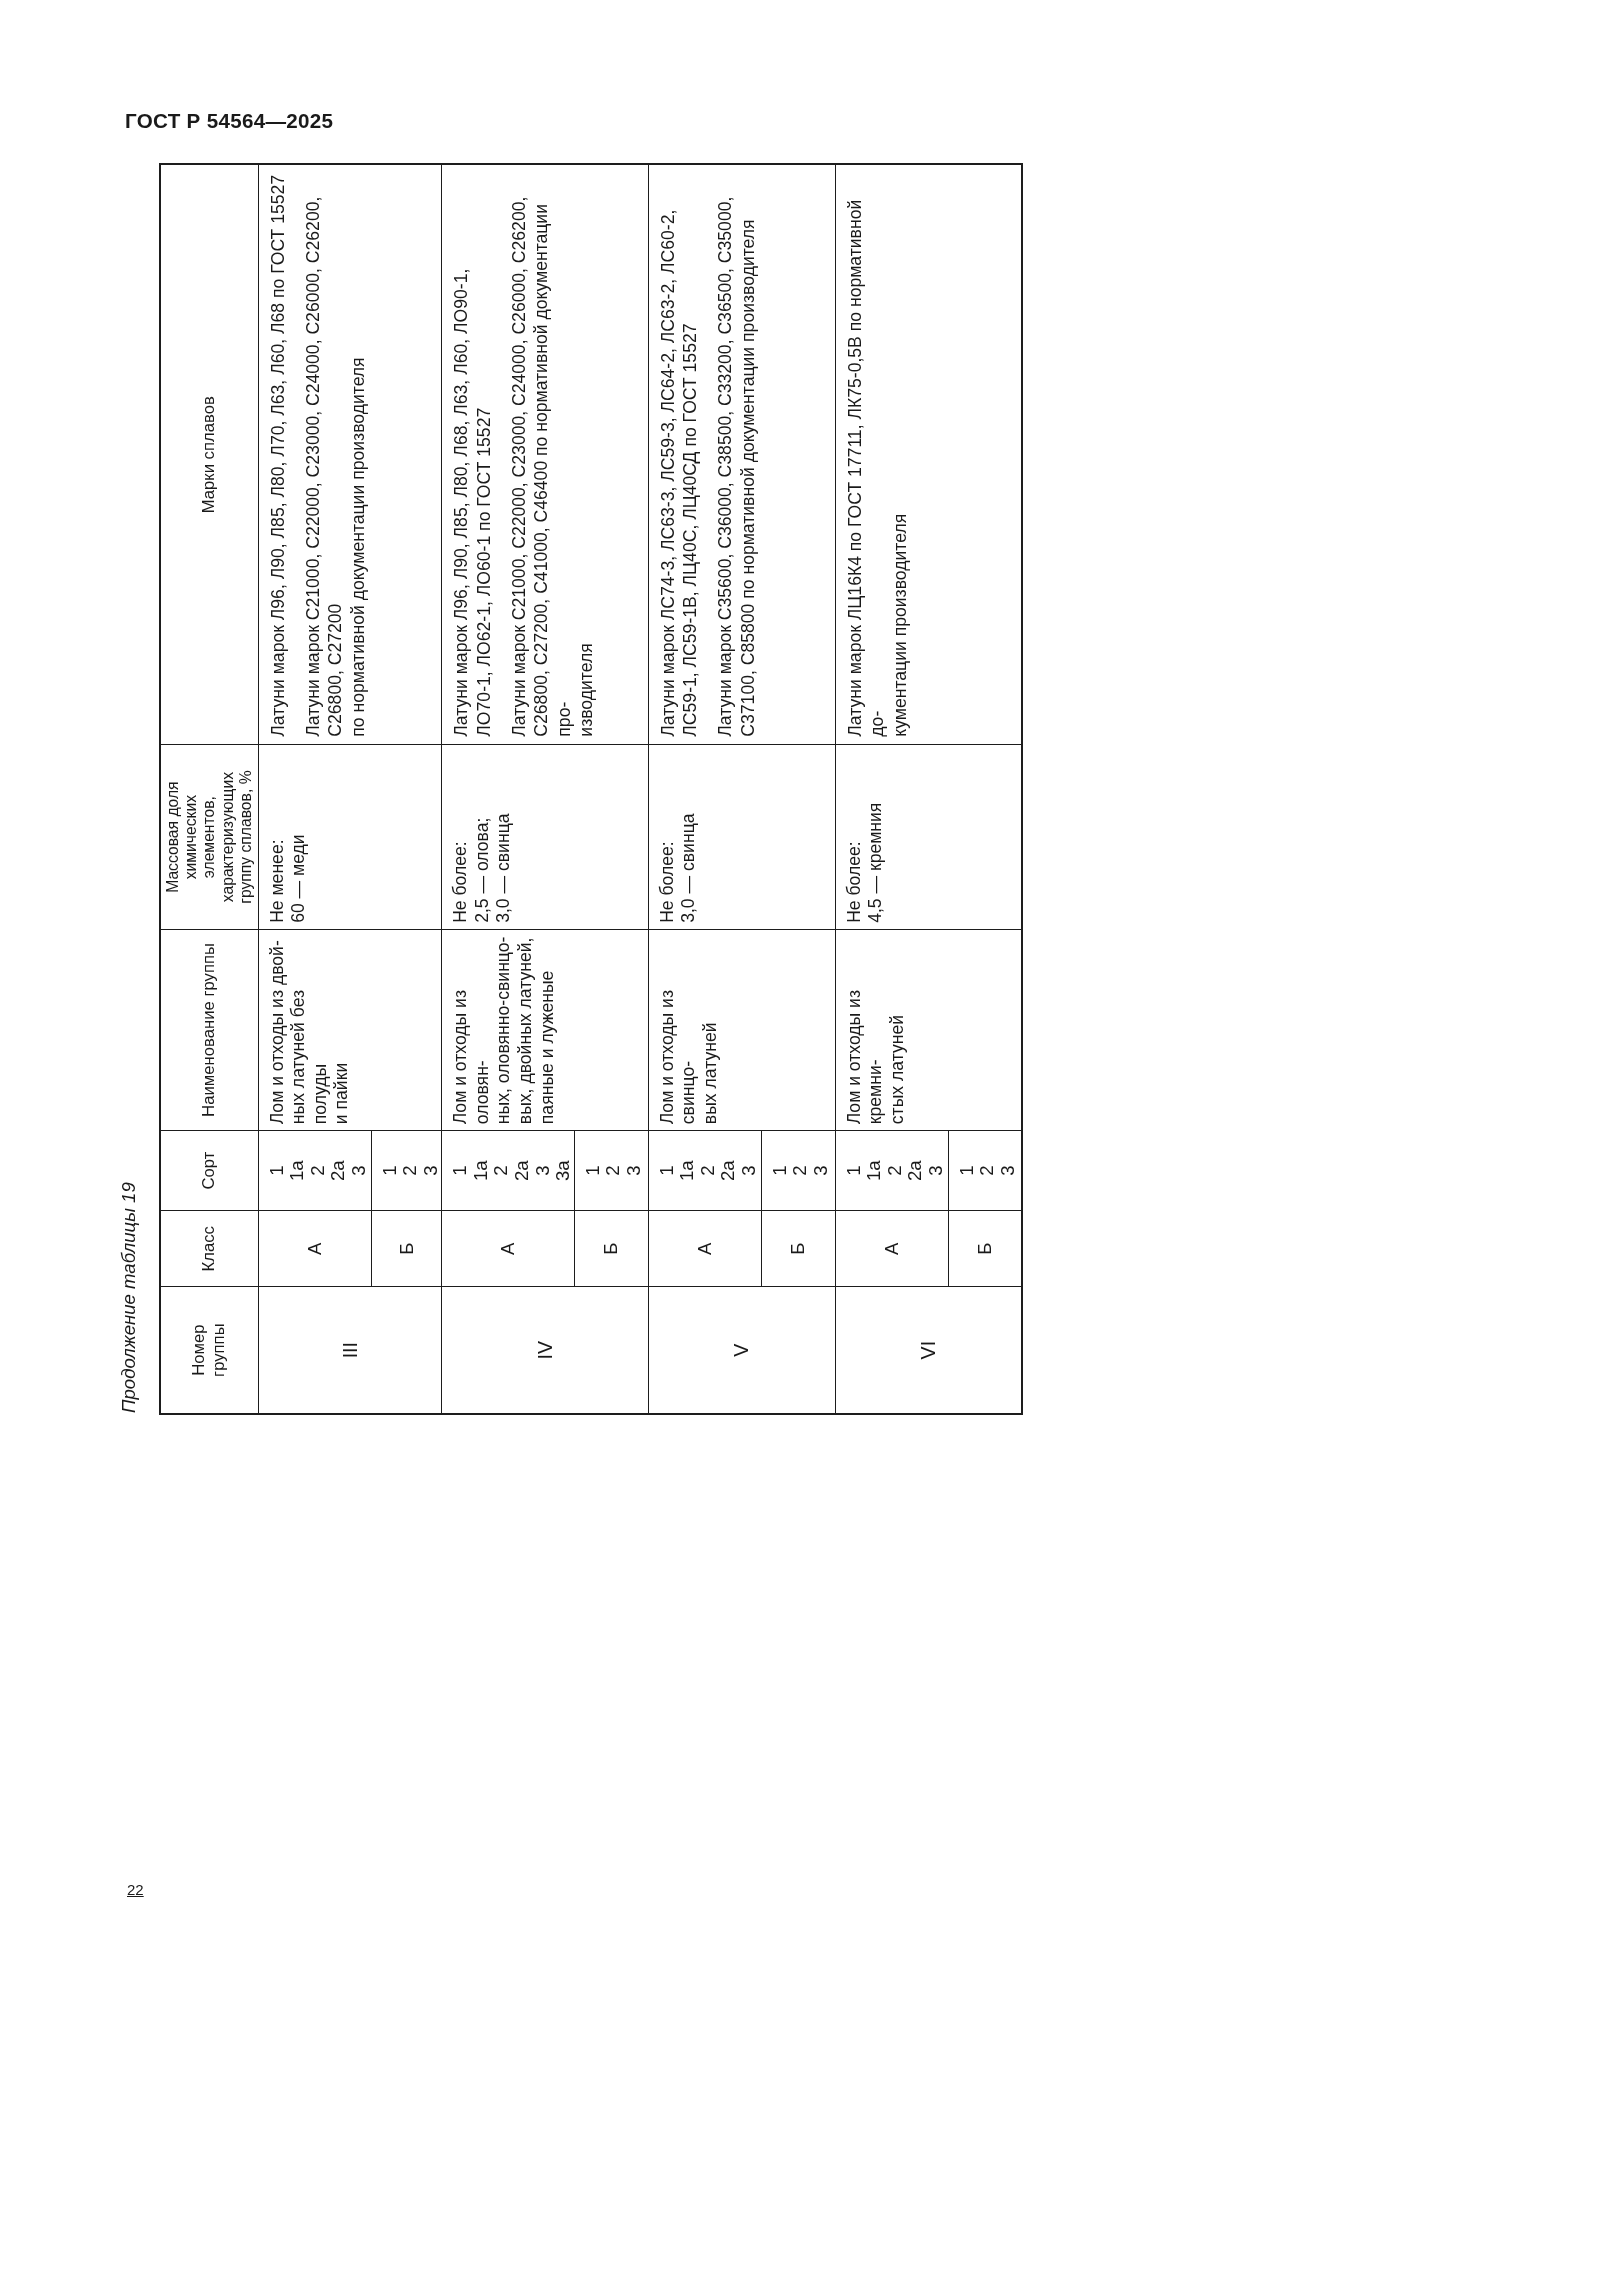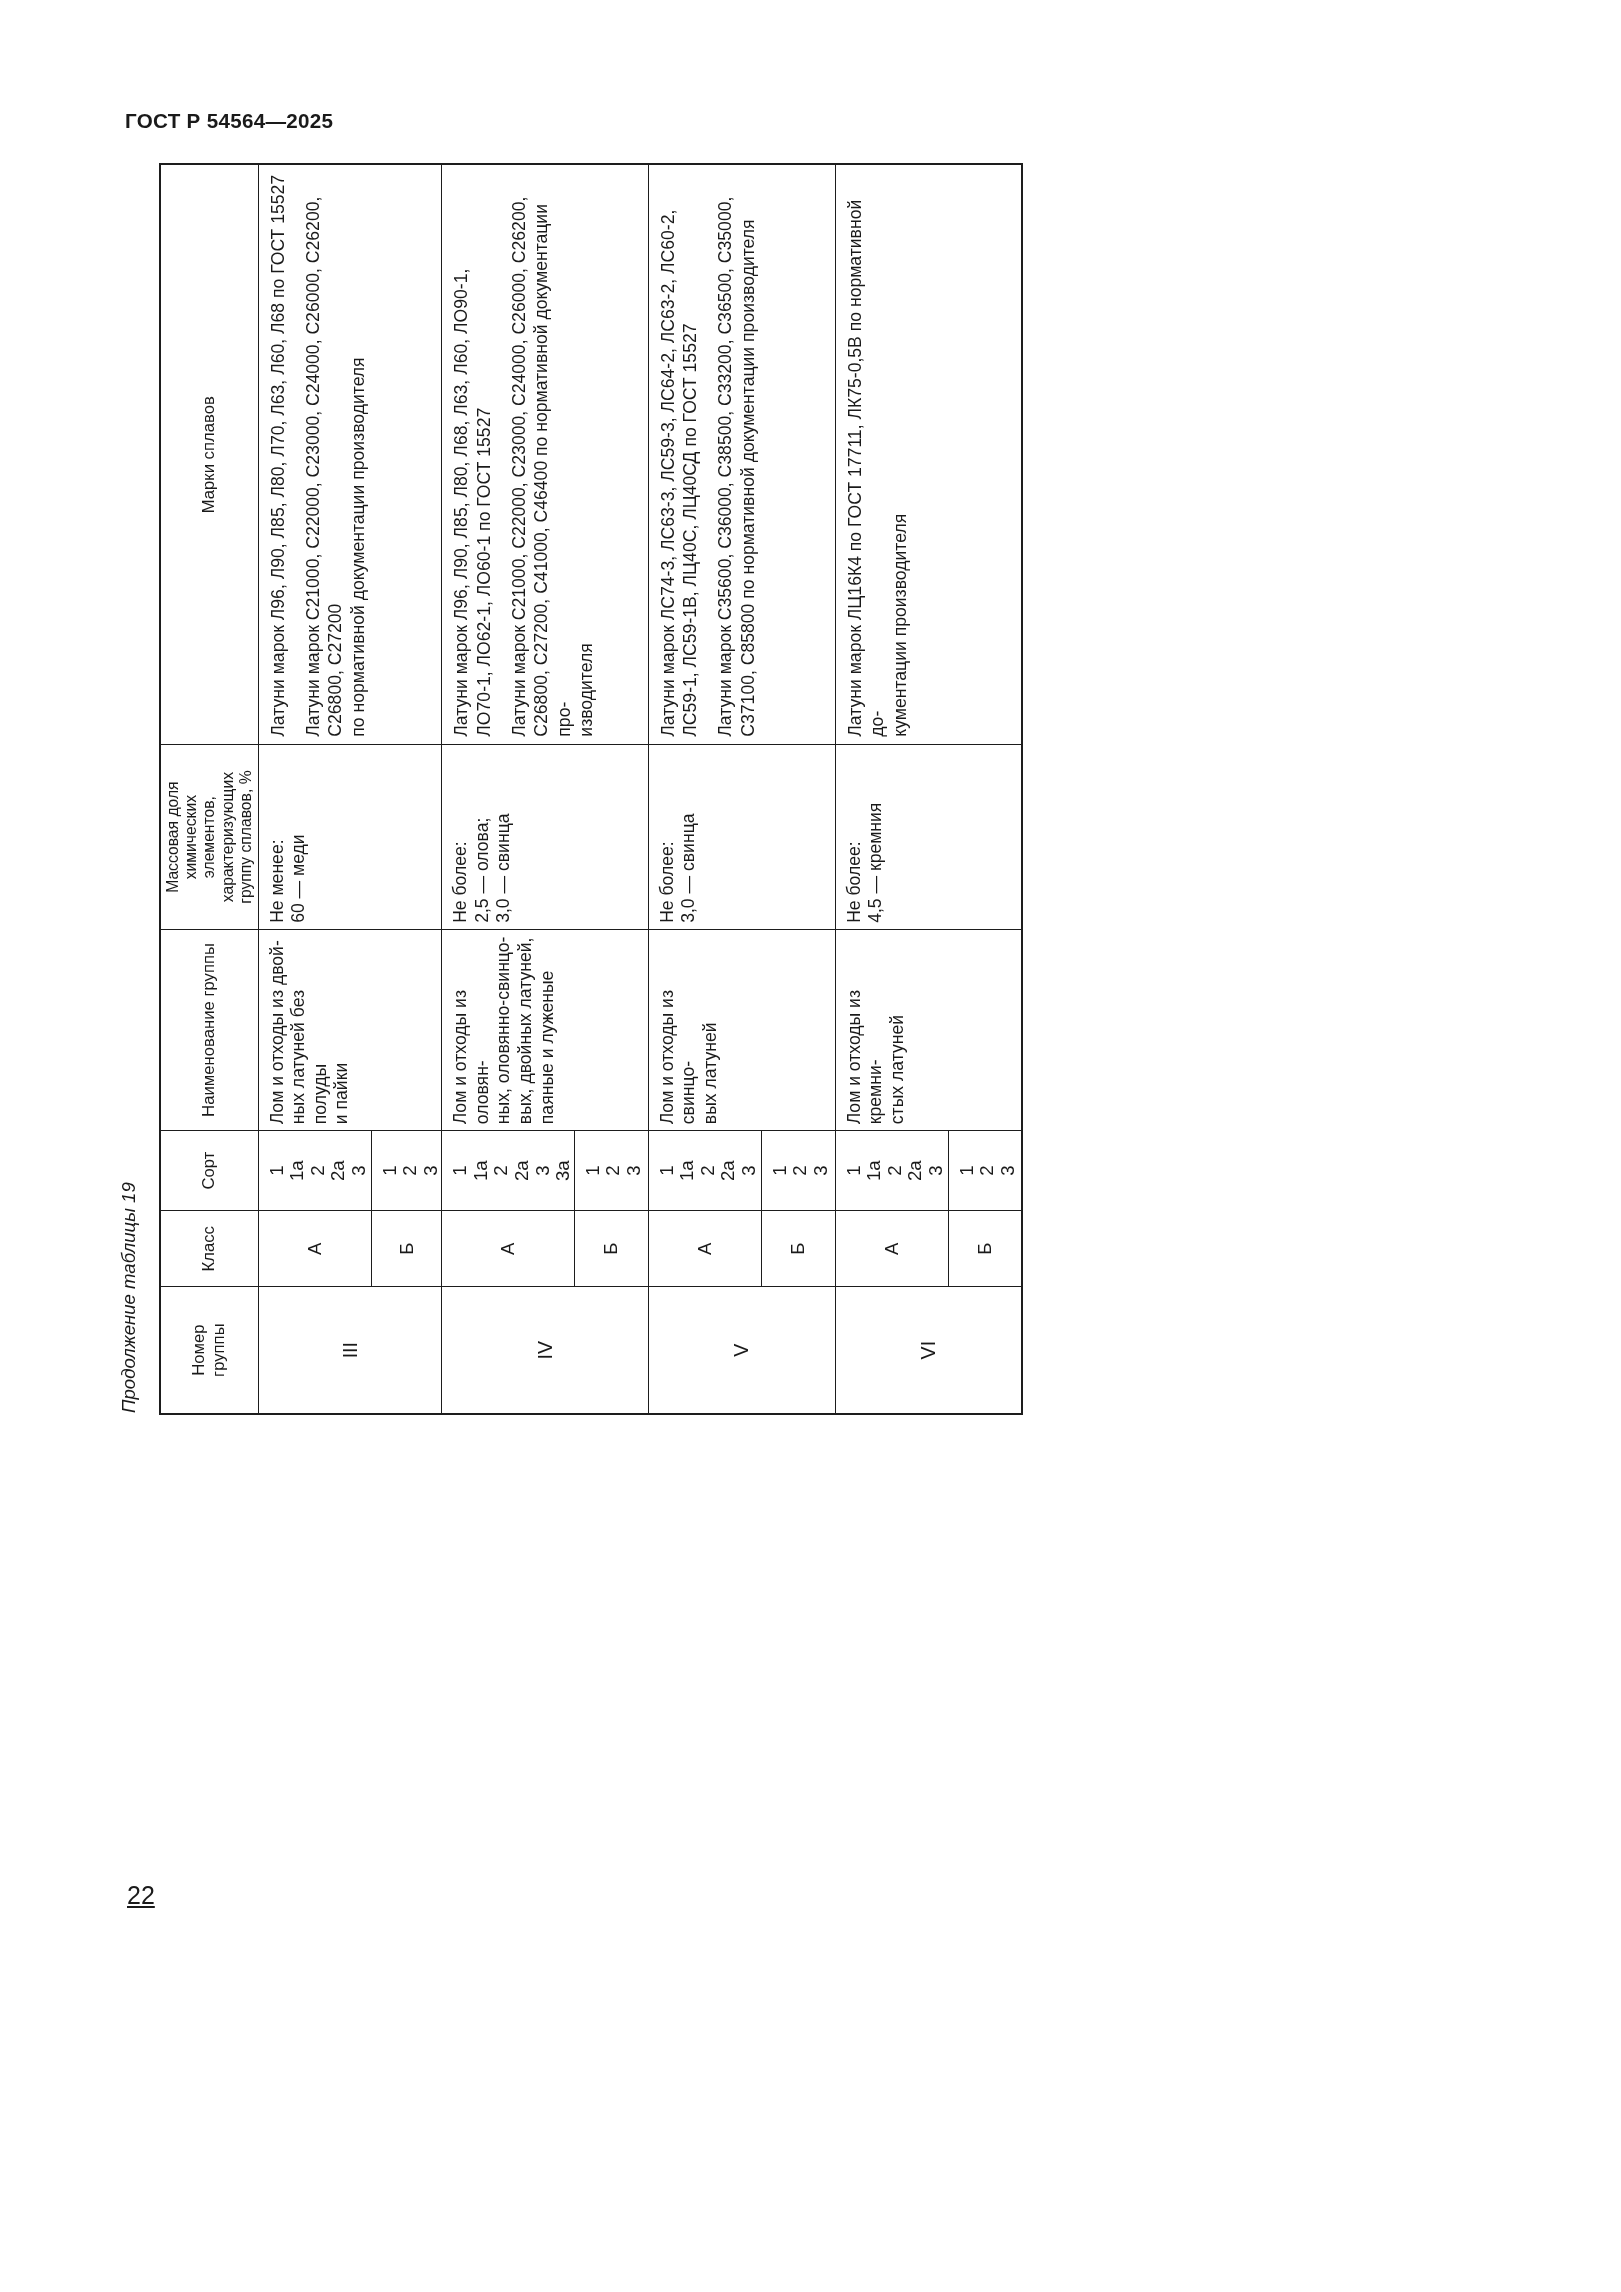--- a/index.html
+++ b/index.html
@@ -33,21 +33,21 @@
     transform-origin: 0 0;
     transform: rotate(-90deg);
     font-style: italic;
     font-size: 18.6px;
     white-space: nowrap;
   }
   .page-num {
     position: absolute;
     left: 127px;
     top: 1870px;
-    font-size: 25px;
+    font-size: 15px;
     text-decoration: underline;
   }
   
   .rot-wrap {
     position: absolute;
     left: 159px;
     top: 152px;
     width: 857px;
     height: 1254px;
   }

